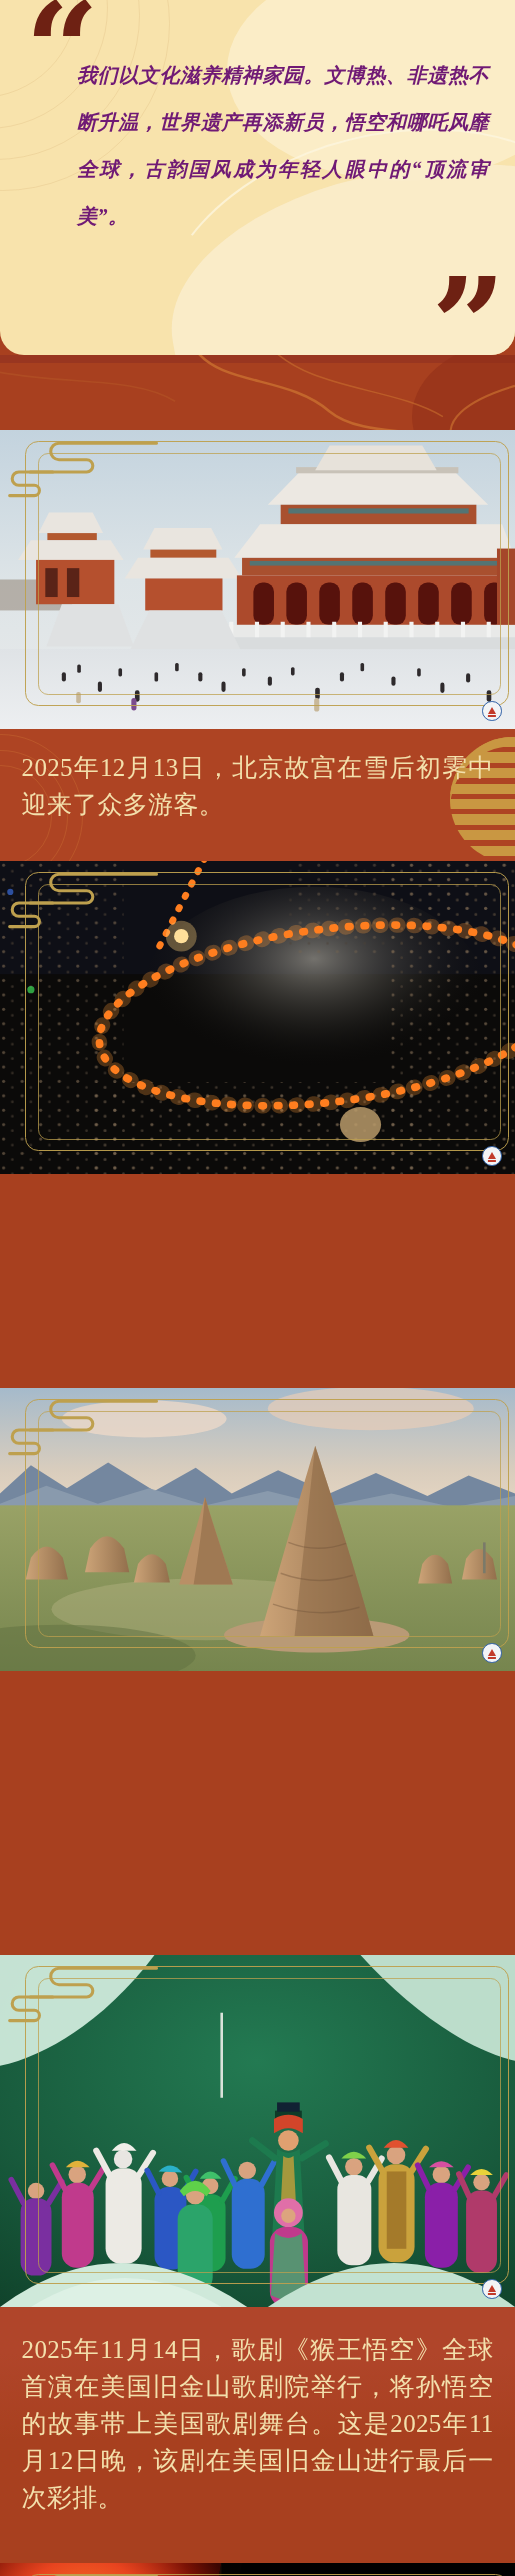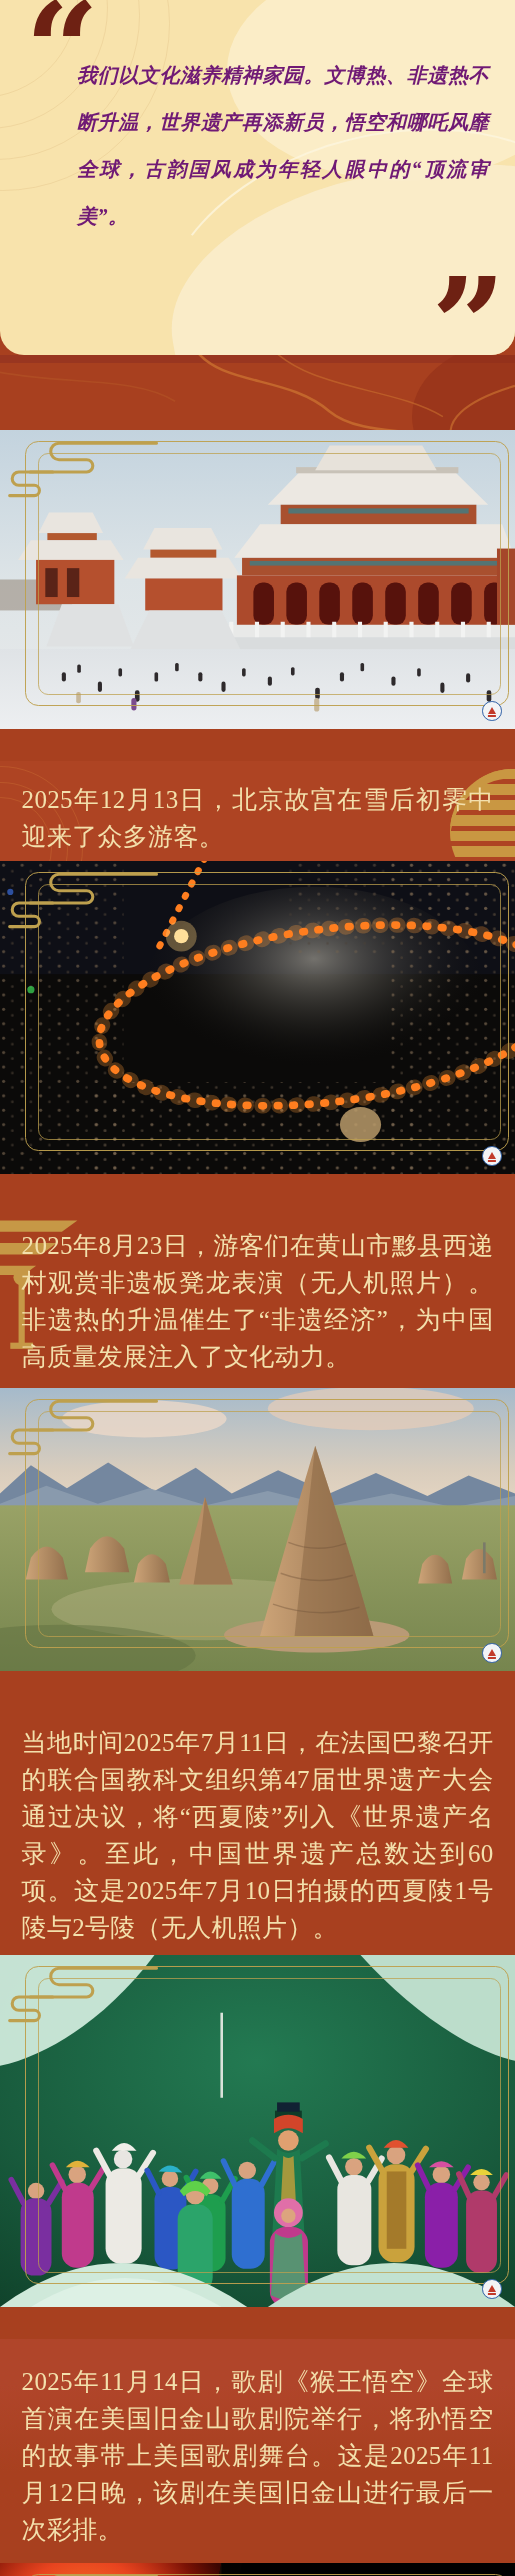--- a/index.html
+++ b/index.html
@@ -52,21 +52,21 @@
 
   
   .badge { position:absolute; right:13.4px; bottom:8.2px; width:19.6px; height:19.6px; border-radius:50%;
     background:#f2f4f6; border:1.5px solid #2e5fa6; }
   .badge i { position:absolute; left:50%; top:50%; width:0; height:0; transform:translate(-50%,-58%);
     border-left:4.1px solid transparent; border-right:4.1px solid transparent; border-bottom:7.2px solid #c23a2a; }
   .badge em { position:absolute; left:50%; bottom:3.1px; width:8.2px; height:1.5px; transform:translateX(-50%);
     background:#c23a2a; }
 
   
-  .caption { position:absolute; left:0; width:515px; overflow:hidden; background:#a8401f;margin-top:32px; }
+  .caption { position:absolute; left:0; width:515px; overflow:hidden; background:#a8401f; }
   #cap1 { top:729px; height:132px; background:#ae4423; }
   #cap2 { top:1175px; height:214px; }
   #cap3 { top:1672px; height:283px; }
   #cap4 { top:2307px; height:300px; background:linear-gradient(180deg,#b0452a 0 46px,#a8401f 134px); }
   .caption p { position:absolute; left:21.6px; top:19.6px; width:472px;
     font-size:25px; line-height:37px; color:#f3e0ac; text-align:justify; letter-spacing:0.3px; }
   #cap4 p, #cap5 p { top:24px; }
 
   
   .striped-moon { position:absolute; right:-61px; top:7.7px; width:126px; height:126px; border-radius:50%;
@@ -275,33 +275,20 @@
         <path d="M298 18 H108 a16 16 0 0 0 0 32 h54 a12 12 0 0 1 0 24 H52"></path>
         <path d="M96 74 H30 a13 13 0 0 0 0 26 h30 a10 10 0 0 1 0 20 H12"></path>
       </g>
     </svg>
     <div class="badge">
         <i></i>
         <em></em>
       </div>
   </figure>
 
-  <div class="caption" id="cap2">
-    <svg class="wing-ornament" viewBox="0 0 190 300">
-      <g fill="#c9a04a" opacity=".92">
-        <polygon points="0,18 150,18 120,40 0,40"></polygon>
-        <polygon points="0,62 110,62 80,84 0,84"></polygon>
-        <polygon points="0,106 70,106 45,124 0,124"></polygon>
-        <rect x="36" y="140" width="12" height="120"></rect>
-        <circle cx="42" cy="128" r="16"></circle>
-        <rect x="20" y="255" width="44" height="12"></rect>
-      </g>
-    </svg>
-    <p>2025年8月23日，游客们在黄山市黟县西递村观赏非遗板凳龙表演（无人机照片）。非遗热的升温催生了“非遗经济”，为中国高质量发展注入了文化动力。</p>
-  </div>
 
   <figure class="photo" id="photo3">
     <svg class="scene" viewBox="0 0 1000 550" preserveAspectRatio="none">
       <defs>
         <linearGradient id="sky3" x1="0" y1="0" x2="0" y2="1">
           <stop offset="0" stop-color="#a5bacb"></stop>
             <stop offset=".7" stop-color="#d9cdbd"></stop>
             <stop offset="1" stop-color="#e6d6c2"></stop>
         </linearGradient>
         <linearGradient id="grass3" x1="0" y1="0" x2="0" y2="1">
@@ -348,23 +335,20 @@
         <path d="M298 18 H108 a16 16 0 0 0 0 32 h54 a12 12 0 0 1 0 24 H52"></path>
         <path d="M96 74 H30 a13 13 0 0 0 0 26 h30 a10 10 0 0 1 0 20 H12"></path>
       </g>
     </svg>
     <div class="badge">
         <i></i>
         <em></em>
       </div>
   </figure>
 
-  <div class="caption" id="cap3">
-    <p>当地时间2025年7月11日，在法国巴黎召开的联合国教科文组织第47届世界遗产大会通过决议，将“西夏陵”列入《世界遗产名录》。至此，中国世界遗产总数达到60项。这是2025年7月10日拍摄的西夏陵1号陵与2号陵（无人机照片）。</p>
-  </div>
 
   <figure class="photo" id="photo4">
     <svg class="scene" viewBox="0 0 1000 683" preserveAspectRatio="none">
       <defs>
         <radialGradient id="stage4" cx=".5" cy=".3" r=".9">
           <stop offset="0" stop-color="#237a52"></stop>
             <stop offset=".6" stop-color="#185a3c"></stop>
             <stop offset="1" stop-color="#0f4029"></stop>
         </radialGradient>
       </defs>

